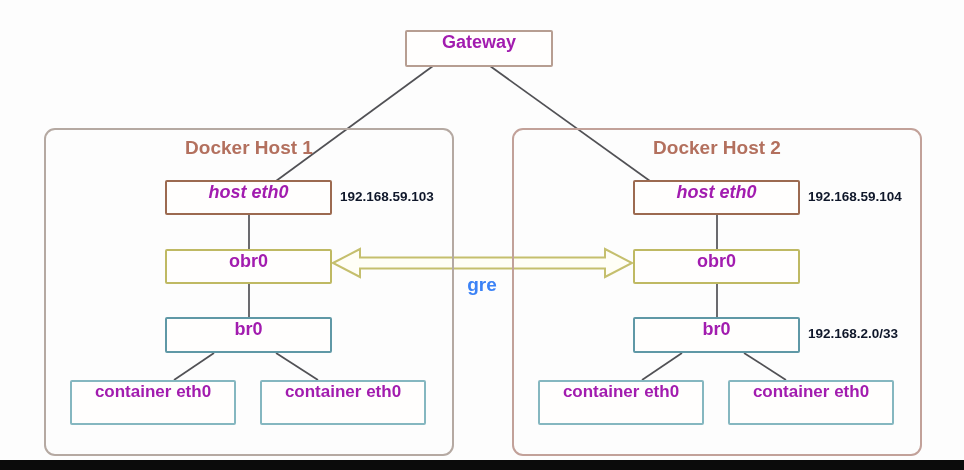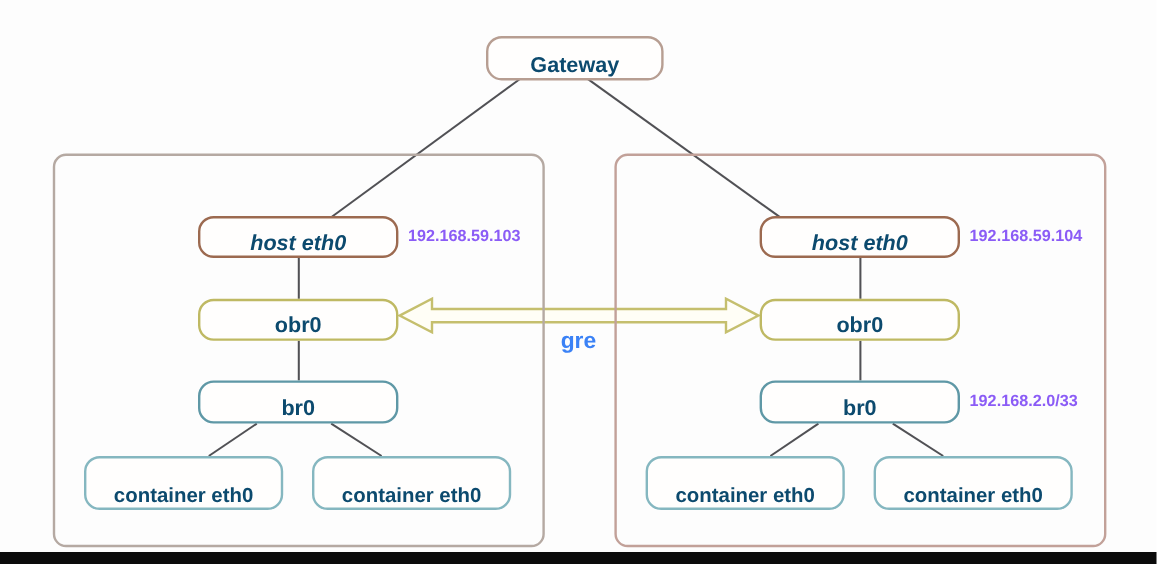--- a/index.html
+++ b/index.html
@@ -2,44 +2,44 @@
 <html><head>
 <meta charset="utf-8">
 <style>
   html,body{margin:0;padding:0;background:#ffffff;}
   .canvas{
     position:relative;width:964px;height:470px;background:#fdfdfd;
     font-family:"Liberation Sans", sans-serif;overflow:hidden;
   }
   .overlay{position:absolute;left:0;top:0;width:964px;height:470px;pointer-events:none;}
   .node{
-    position:absolute;display:flex;align-items:flex-end;justify-content:center;
-    background:#fffefd;border:2px solid #9c6a50;border-radius:13px;
-    font-size:18px;font-weight:600;color:#0c4a6e;box-sizing:border-box;
+    position:absolute;display:flex;align-items:flex-start;justify-content:center;
+    background:#fffefd;border:2px solid #9c6a50;border-radius:2px;
+    font-size:18px;font-weight:600;color:#a21caf;box-sizing:border-box;
   }
   .gateway{left:405px;top:30px;width:148px;height:37px;border-color:#b79e92;border-width:2px;}
   .host-panel{
     position:absolute;top:128px;width:410px;height:328px;box-sizing:border-box;
     border:2px solid #b5a9a2;border-radius:11px;background:transparent;
   }
   .host1{left:44px;}
   .host2{left:512px;border-color:#c2a199;}
   .host-title{
     position:absolute;left:0;top:7px;width:100%;text-align:center;
     font-size:19px;font-weight:600;color:#b3705e;
   }
   .hostlines{position:absolute;left:0;top:0;width:410px;height:328px;pointer-events:none;}
   .n-hosteth{left:119px;top:50px;width:167px;height:35px;border-color:#9c6a50;font-style:italic;}
   .n-obr0{left:119px;top:119px;width:167px;height:35px;border-color:#bfb963;}
   .n-br0{left:119px;top:187px;width:167px;height:36px;border-color:#5f98a6;}
   .n-cont{top:250px;width:166px;height:45px;border-color:#85b7c0;font-size:17px;}
   .n-cont.c1{left:24px;}
   .n-cont.c2{left:214px;}
   .ip-label{
-    position:absolute;left:294px;width:130px;font-size:13.5px;font-weight:600;color:#8b5cf6;
+    position:absolute;left:294px;width:130px;font-size:13.5px;font-weight:600;color:#0f172a;
     white-space:nowrap;
   }
   .ip-host{top:59px;}
   .ip-subnet{top:196px;}
   .gre-label{
     position:absolute;left:442px;top:274px;width:80px;text-align:center;
     font-size:19px;font-weight:600;color:#3b82f6;
   }
   .bottom-bar{position:absolute;left:0;top:460px;width:964px;height:10px;background:#0b0b0b;}
 </style>
@@ -52,20 +52,21 @@
     <line x1="433" y1="66" x2="276" y2="181" stroke="#515155" stroke-width="1.7"></line>
     <line x1="490" y1="66" x2="650" y2="181" stroke="#515155" stroke-width="1.7"></line>
     <polygon points="333,263 360,249 360,257.5 605,257.5 605,249 632,263 605,277 605,268.5 360,268.5 360,277" fill="#fffef6" stroke="#c5bf6e" stroke-width="2"></polygon>
   </svg>
 
   <div class="node gateway">
     <span>Gateway</span>
   </div>
 
   <div class="host-panel host1">
+    <div class="host-title">Docker Host 1</div>
     <svg class="hostlines">
       <line x1="203" y1="85" x2="203" y2="119" stroke="#515155" stroke-width="1.7"></line>
       <line x1="203" y1="154" x2="203" y2="187" stroke="#515155" stroke-width="1.7"></line>
       <line x1="168" y1="223" x2="128" y2="250" stroke="#515155" stroke-width="1.7"></line>
       <line x1="230" y1="223" x2="272" y2="250" stroke="#515155" stroke-width="1.7"></line>
     </svg>
     <div class="node n-hosteth">
       <span>host eth0</span>
     </div>
     <div class="ip-label ip-host">192.168.59.103</div>
@@ -77,20 +78,21 @@
     </div>
     <div class="node n-cont c1">
       <span>container eth0</span>
     </div>
     <div class="node n-cont c2">
       <span>container eth0</span>
     </div>
   </div>
 
   <div class="host-panel host2">
+    <div class="host-title">Docker Host 2</div>
     <svg class="hostlines">
       <line x1="203" y1="85" x2="203" y2="119" stroke="#515155" stroke-width="1.7"></line>
       <line x1="203" y1="154" x2="203" y2="187" stroke="#515155" stroke-width="1.7"></line>
       <line x1="168" y1="223" x2="128" y2="250" stroke="#515155" stroke-width="1.7"></line>
       <line x1="230" y1="223" x2="272" y2="250" stroke="#515155" stroke-width="1.7"></line>
     </svg>
     <div class="node n-hosteth">
       <span>host eth0</span>
     </div>
     <div class="ip-label ip-host">192.168.59.104</div>

